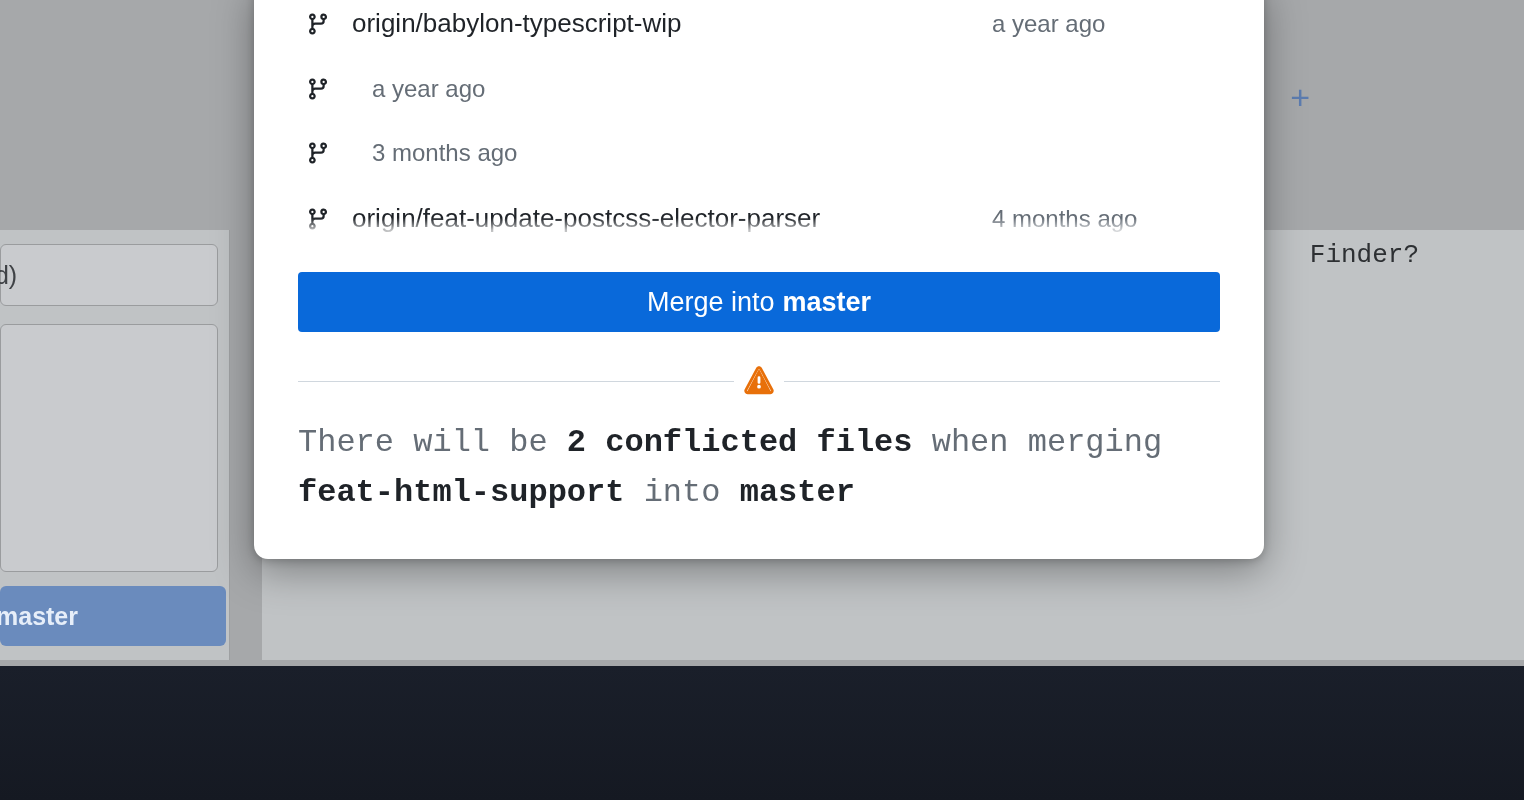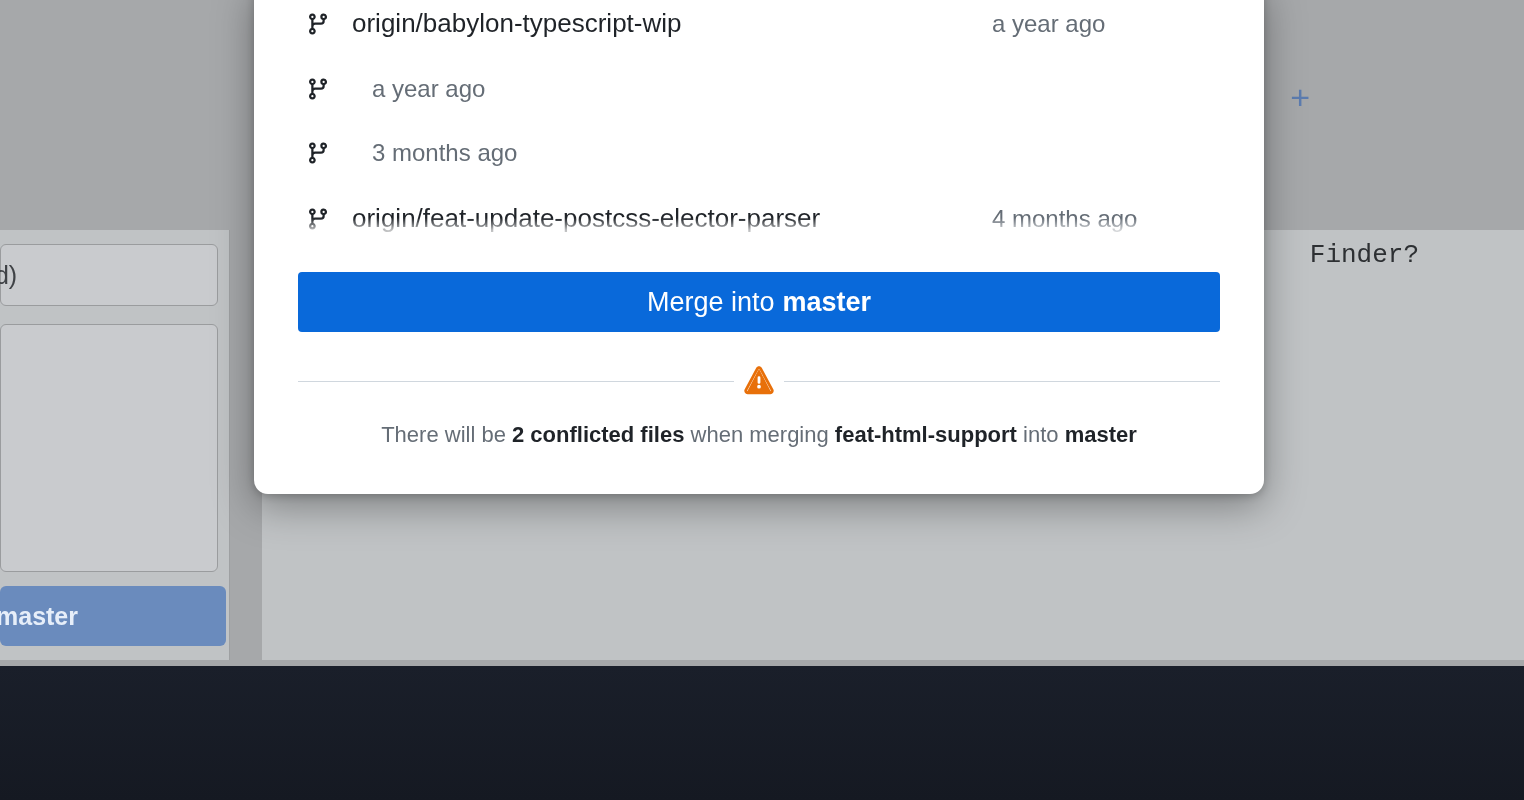--- a/index.html
+++ b/index.html
@@ -194,24 +194,24 @@
       height: 1px;
       background: #d0d7de;
     }
     .warn-icon {
       width: 30px;
       height: 30px;
       margin: 0 10px;
     }
     .conflict-text {
       margin: 22px 44px 0 44px;
-      text-align: center;
-      font-size: 22px;
+      font-size: 32px;
       line-height: 1.55;
       color: #656d76;
+      font-family: Liberation Mono, monospace;
     }
     .conflict-text b {
       color: #1f2328;
       font-weight: 700;
     }
     .thin-top-border {
       border-top: 1px solid #d0d7de;
       margin-top: 0;
     }
     .merge-section {

